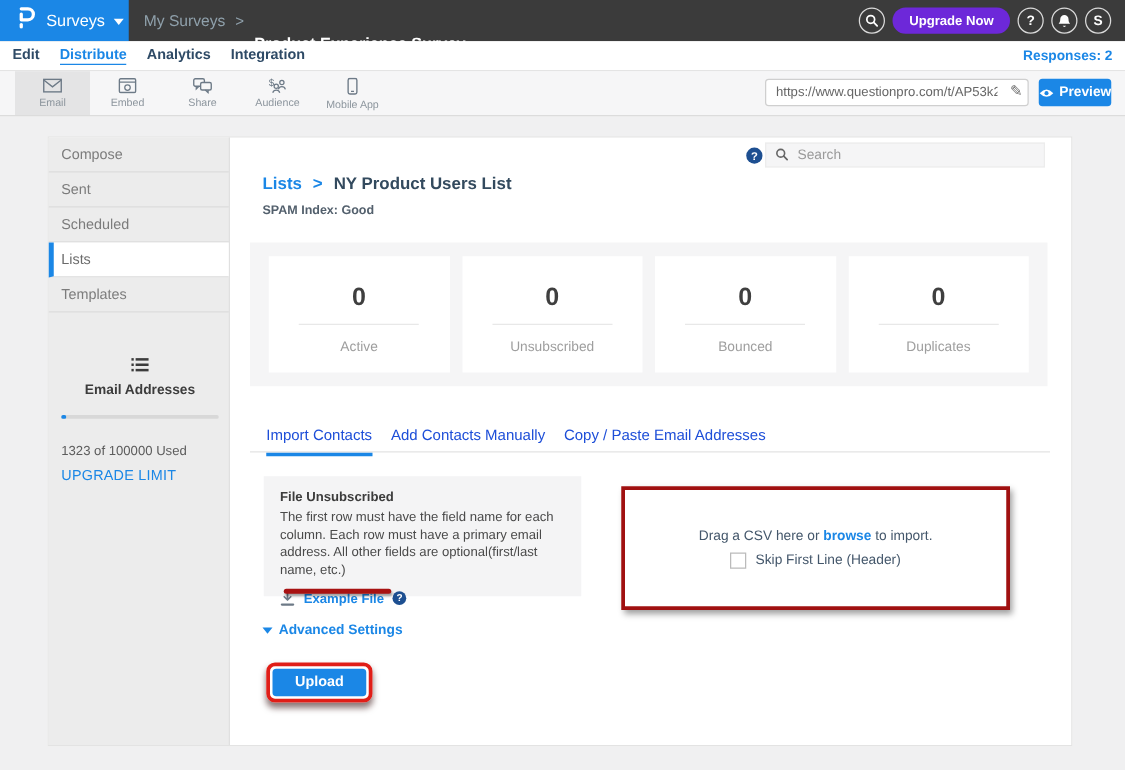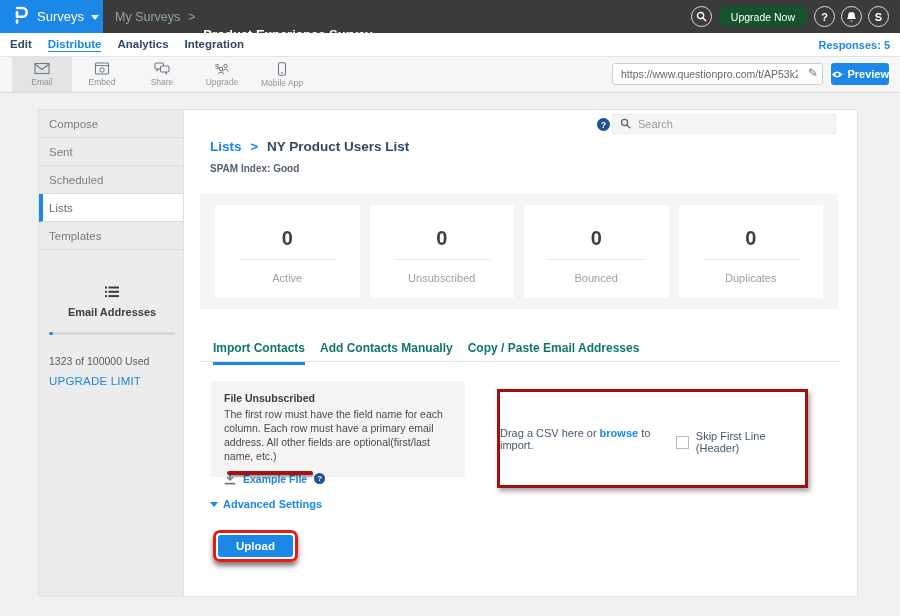--- a/index.html
+++ b/index.html
@@ -16,22 +16,22 @@
   .app-menu-label { color:#fff; font-size:13px; }
   .caret-down { display:inline-block; width:0; height:0; border-left:4px solid transparent;
     border-right:4px solid transparent; border-top:5px solid #fff; margin-left:7px; margin-top:2px; }
   .top-breadcrumb { position:absolute; left:115px; top:0; height:33px; display:flex; align-items:center; gap:8px; }
   .tb-parent { color:#8fa0ab; font-size:12.5px; cursor:pointer; }
   .tb-sep { color:#8fa0ab; font-size:12px; }
   .tb-title { color:#fff; font-size:13px; font-weight:600;margin-top:36px; }
   .top-right { position:absolute; right:11px; top:6px; height:21px; display:flex; align-items:center; gap:6px; }
   .circle-btn { width:21px; height:21px; border-radius:50%; border:1.4px solid #dadada;
     display:flex; align-items:center; justify-content:center; color:#fff; font-size:11px; font-weight:700; cursor:pointer; }
-  .upgrade-pill { height:21px; background:#14532d; border-radius:11px; color:#fff; font-size:10.5px;
-    font-weight:400; display:flex; align-items:center; padding:0 13px; cursor:pointer; }
+  .upgrade-pill { height:21px; background:#6d28d9; border-radius:11px; color:#fff; font-size:10.5px;
+    font-weight:700; display:flex; align-items:center; padding:0 13px; cursor:pointer; }
   
   .subnav { position:absolute; left:0; top:33px; width:900px; height:24px; background:#fff;
     border-bottom:1px solid #e4e4e4; display:flex; align-items:center; gap:16px; padding-left:10px; }
   .subnav-item { font-size:11.5px; font-weight:700; color:#2e4a66; cursor:pointer; padding-bottom:1px; }
   .subnav-item.active { color:#1b87e6; border-bottom:1px solid #1b87e6; }
   .responses { position:absolute; right:10px; top:0; height:24px; display:flex; align-items:center;
     color:#1b87e6; font-size:11px; font-weight:600; }
   
   .toolbar { position:absolute; left:0; top:57px; width:900px; height:36px; background:#f6f6f7;
     border-bottom:1px solid #dcdcdc; }
@@ -77,35 +77,35 @@
   .mc-sep { color:#1b87e6; margin:0 5px; }
   .mc-current { color:#334a5e; }
   .spam { position:absolute; left:171px; top:53px; font-size:10px; font-weight:600; color:#53606d; }
   .stats-strip { position:absolute; left:161px; top:84px; width:638px; height:115px; background:#f5f5f6;
     display:flex; gap:10px; padding:11px 15px; }
   .stat-card { flex:1; background:#fff; text-align:center; padding-top:22px; }
   .stat-value { font-size:20px; font-weight:700; color:#3f3f3f; }
   .stat-divider { width:96px; height:1px; background:#e8e8e8; margin:9px auto 8px; }
   .stat-label { font-size:11px; color:#9e9e9e;margin-top:12px; }
   .tabs { position:absolute; left:174px; top:231px; display:flex; }
-  .tab { font-size:12px; font-weight:700; color:#0f766e; padding-bottom:7px; margin-right:15px; cursor:pointer; }
+  .tab { font-size:12px; font-weight:400; color:#1d4ed8; padding-bottom:7px; margin-right:15px; cursor:pointer; }
   .tab.active { border-bottom:3px solid #1b87e6; }
   .tabs-line { position:absolute; left:161px; top:251px; width:640px; height:1px; background:#e3e3e3; }
   .filereq { position:absolute; left:172px; top:271px; width:254px; height:96px; background:#f4f4f5;
     padding:11px 13px; }
   .fr-title { font-size:10.5px; font-weight:700; color:#3c3c3c; }
   .fr-body { margin-top:4px; font-size:10.5px; color:#4a4a4a; line-height:1.33; }
   .fr-example { margin-top:9px; display:flex; align-items:center; gap:7px; cursor:pointer; }
   .fr-example-label { font-size:10.5px; font-weight:700; color:#1b87e6; }
   .badge-q { width:11px; height:11px; border-radius:50%; background:#1d4f91; color:#fff; font-size:8px;
     font-weight:700; display:flex; align-items:center; justify-content:center; }
   .annot-underline { position:absolute; left:188px; top:361px; width:86px; height:4px; background:#a81212;
     border-radius:2px; box-shadow:1px 2px 2px rgba(0,0,0,.35); }
   .dropzone { position:absolute; left:458px; top:279px; width:311px; height:99px; background:#fff;
-    border:3px solid #a01010; box-shadow:2px 3px 5px rgba(0,0,0,.38); display:flex; flex-direction:row;
+    border:3px solid #a01010; box-shadow:2px 3px 5px rgba(0,0,0,.38); display:flex; flex-direction:column;
     align-items:center; justify-content:center; cursor:pointer; }
   .dz-line1 { font-size:11px; color:#44576b; }
   .dz-browse { color:#1b87e6; font-weight:600; margin:0 3px; cursor:pointer; }
   .dz-line2 { margin-top:7px; display:flex; align-items:center; font-size:11px; color:#44576b; }
   .dz-checkbox { width:13px; height:13px; background:#fff; border:1px solid #bbb; margin-right:7px; cursor:pointer; }
   .advanced { position:absolute; left:171px; top:388px; display:flex; align-items:center; gap:5px;
     font-size:11px; font-weight:600; color:#1b87e6; cursor:pointer; }
   .adv-caret { width:0; height:0; border-left:4px solid transparent; border-right:4px solid transparent;
     border-top:5px solid #1b87e6; }
   .upload-ring { position:absolute; left:174px; top:420px; border:3px solid #e01e18; border-radius:7px;
@@ -151,21 +151,21 @@
       </span>
       <span class="circle-btn">S</span>
     </div>
   </div>
 
   <div class="subnav">
     <span class="subnav-item">Edit</span>
     <span class="subnav-item active">Distribute</span>
     <span class="subnav-item">Analytics</span>
     <span class="subnav-item">Integration</span>
-    <span class="responses">Responses: 5</span>
+    <span class="responses">Responses: 2</span>
   </div>
 
   <div class="toolbar">
     <div class="channels">
       <div class="channel active">
         <svg width="16" height="13" viewBox="0 0 16 12">
           <rect x="1" y="1" width="14" height="10" fill="none" stroke="#6d7a87" stroke-width="1.1"></rect>
           <path d="M1 1.5 l7 5.5 7-5.5" fill="none" stroke="#6d7a87" stroke-width="1.1"></path>
         </svg>
         <span class="ch-label">Email</span>
@@ -188,21 +188,21 @@
         <span class="ch-label">Share</span>
       </div>
       <div class="channel">
         <svg width="17" height="13" viewBox="0 0 17 13">
           <text x="1" y="7" font-size="8" fill="#6d7a87" font-family="sans-serif">$</text>
           <circle cx="11.5" cy="4" r="1.7" fill="none" stroke="#6d7a87" stroke-width="1"></circle>
           <path d="M8.7 9.5 a2.9 2.9 0 0 1 5.6 0" fill="none" stroke="#6d7a87" stroke-width="1"></path>
           <circle cx="7" cy="7" r="1.7" fill="#f6f6f7" stroke="#6d7a87" stroke-width="1"></circle>
           <path d="M4.2 12.2 a2.9 2.9 0 0 1 5.6 0" fill="#f6f6f7" stroke="#6d7a87" stroke-width="1"></path>
         </svg>
-        <span class="ch-label">Upgrade</span>
+        <span class="ch-label">Audience</span>
       </div>
       <div class="channel">
         <svg width="16" height="14" viewBox="0 0 16 14">
           <rect x="4.5" y="0.8" width="7" height="12.4" rx="1.4" fill="none" stroke="#6d7a87" stroke-width="1.1"></rect>
           <line x1="6.8" y1="11" x2="9.2" y2="11" stroke="#6d7a87" stroke-width="1"></line>
         </svg>
         <span class="ch-label">Mobile App</span>
       </div>
     </div>
     <div class="url-wrap">

